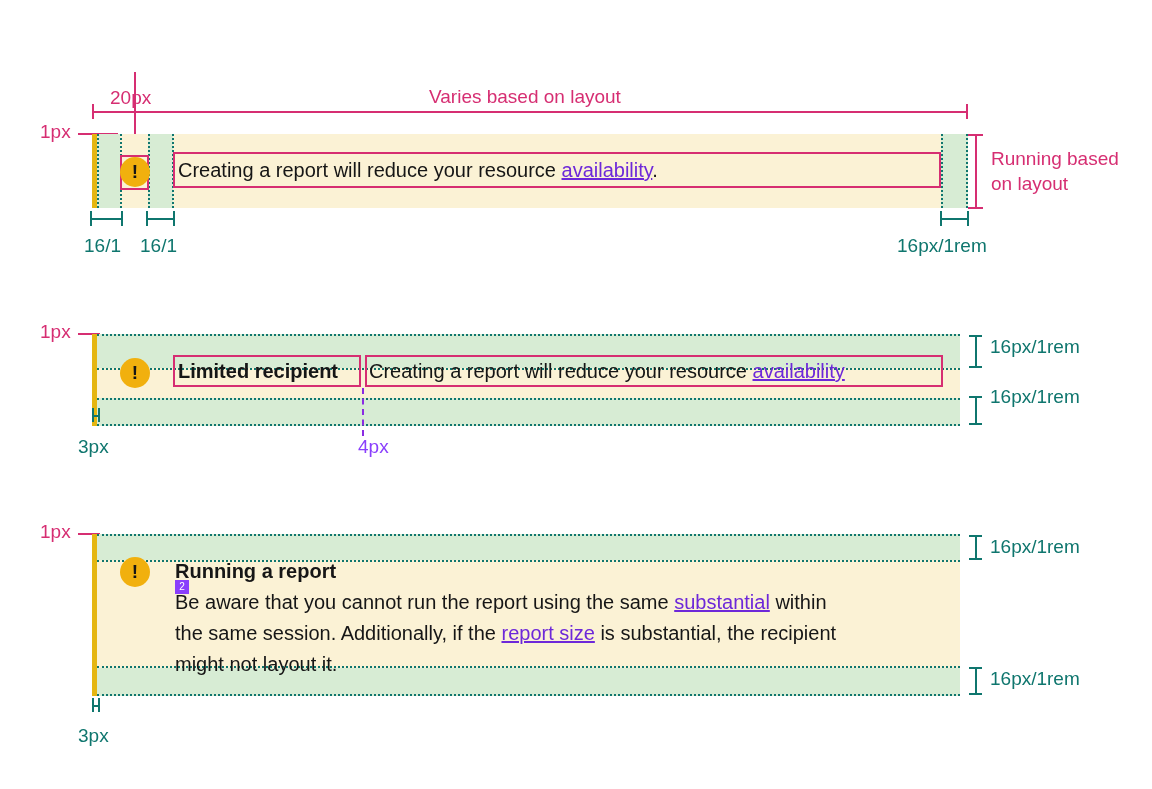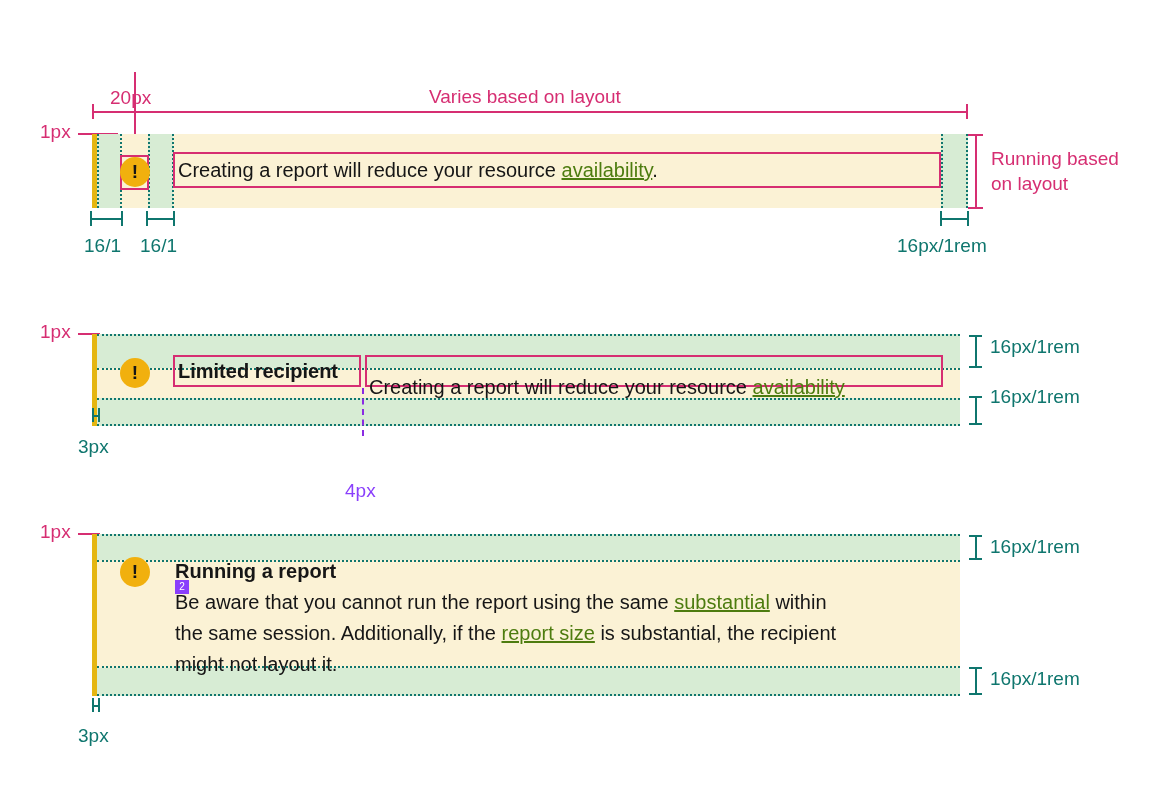--- a/index.html
+++ b/index.html
@@ -33,21 +33,21 @@
 
   
   .purple-dash-v{position:absolute;width:0;border-left:2px dashed #8a2be2;}
   .purple-label{position:absolute;color:#8a3ffc;font-size:19px;white-space:nowrap;}
   .purple-badge{position:absolute;background:#8a3ffc;color:#fff;font-size:10px;
                 line-height:13px;text-align:center;width:14px;height:14px;}
 
   
   .notif-text{position:absolute;color:#161616;font-size:20px;line-height:28px;white-space:nowrap;}
   .bold{font-weight:700;}
-  a.link{color:#4d7c0f;text-decoration:underline;}
+  a.link{color:#6d28d9;text-decoration:underline;}
 
   
   .warn-icon{position:absolute;width:30px;height:30px;border-radius:50%;
              background:#f1b00e;color:#161616;font-weight:700;font-size:19px;
              line-height:30px;text-align:center;}
 </style>
 </head>
 <body>
 
 <div class="spec">
@@ -119,24 +119,24 @@
   <div class="dot-h" style="left:97px;top:368px;width:863px;"></div>
   <div class="dot-h" style="left:97px;top:398px;width:863px;"></div>
   <div class="dot-h" style="left:97px;top:424px;width:863px;"></div>
 
   <div class="warn-icon" style="left:120px;top:358px;">!</div>
 
   <div class="pink-box" style="left:173px;top:355px;width:188px;height:32px;"></div>
   <div class="notif-text bold" style="left:178px;top:357px;">Limited recipient</div>
 
   <div class="pink-box" style="left:365px;top:355px;width:578px;height:32px;"></div>
-  <div class="notif-text" style="left:369px;top:357px;margin-top:16px;"><span>Creating a report will reduce your resource </span><a class="link" href="#">availability</a></div>
+  <div class="notif-text" style="left:369px;top:357px;"><span>Creating a report will reduce your resource </span><a class="link" href="#">availability</a></div>
 
   <div class="purple-dash-v" style="left:362px;top:388px;height:48px;"></div>
-  <div class="purple-label" style="left:345px;top:436px;margin-top:44px;">4px</div>
+  <div class="purple-label" style="left:358px;top:436px;">4px</div>
 
   <div class="teal-cap" style="left:92px;top:408px;height:14px;"></div>
   <div class="teal-cap" style="left:98px;top:408px;height:14px;"></div>
   <div class="teal-rule" style="left:92px;top:415px;width:6px;"></div>
   <div class="teal-label" style="left:78px;top:436px;">3px</div>
 
   <div class="teal-cap" style="left:975px;top:335px;height:32px;"></div>
   <div class="teal-rule" style="left:969px;top:335px;width:13px;"></div>
   <div class="teal-rule" style="left:969px;top:366px;width:13px;"></div>
   <div class="teal-label" style="left:990px;top:336px;">16px/1rem</div>

